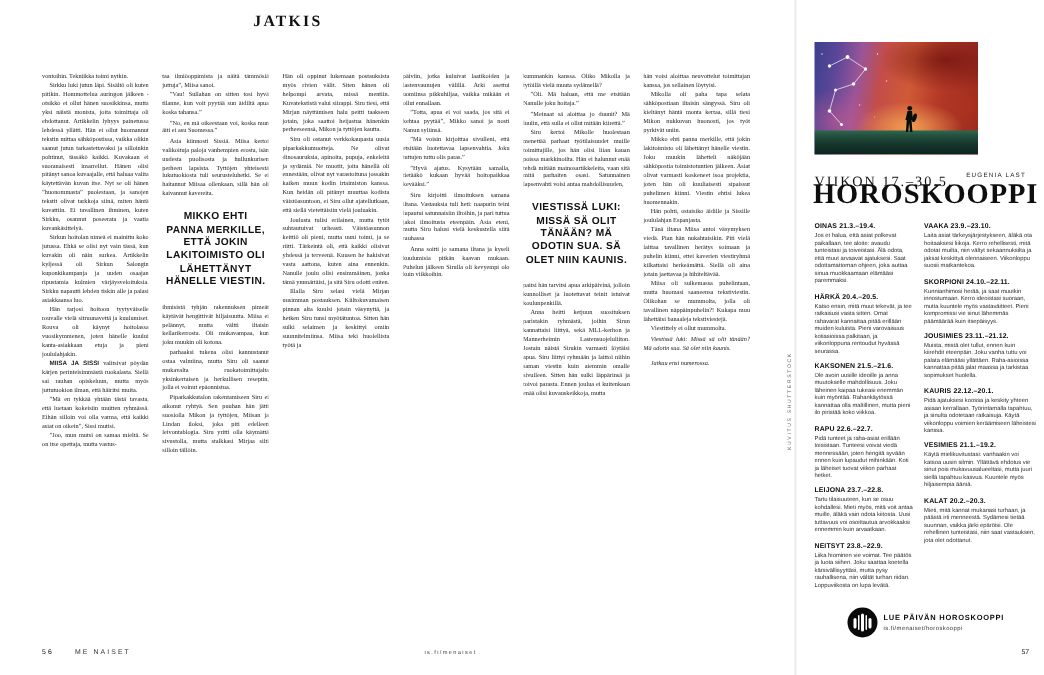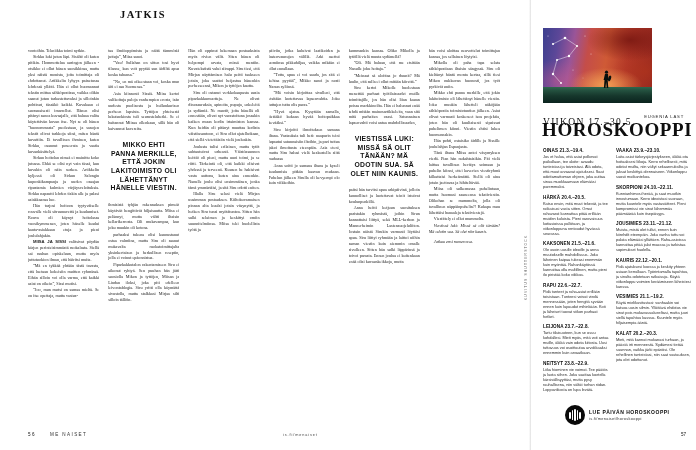--- a/index.html
+++ b/index.html
@@ -1,20 +1,20 @@
 <!DOCTYPE html>
 <html><head>
 <meta charset="utf-8">
 <style>
   html,body{margin:0;padding:0;background:#f2f2f2;}
   .spread{position:relative;width:696px;height:450px;background:#fff;overflow:hidden;
           font-family:"Liberation Serif", serif;color:#1c1c1c;}
   
   .page-left{position:absolute;left:0;top:0;width:531px;height:450px;background:#fff;}
-  .jatkis{position:absolute;left:120px;top:9px;width:95px;margin:0;text-align:left;
+  .jatkis{position:absolute;left:120px;top:9px;width:95px;margin:0;text-align:right;
           font-size:10.5px;font-weight:bold;letter-spacing:1.5px;color:#111;}
   .cols{position:absolute;left:28px;top:48px;width:472px;height:384px;display:flex;gap:9px;overflow:hidden;}
   .col{flex:1 1 0;overflow:hidden;font-size:4.2px;line-height:5.9px;text-align:justify;
        hyphens:none;color:#222;}
   .col p{margin:0 0 0.5px 0;text-indent:5px;}
   .col p.noind{text-indent:0;}
   .runin{font-family:"Liberation Sans", sans-serif;font-weight:bold;font-size:4.2px;}
   .pullquote{font-family:"Liberation Sans", sans-serif;font-weight:bold;font-size:6.8px;
              line-height:8.6px;text-align:center;letter-spacing:.25px;margin:9px 1px;color:#111;
              text-indent:0;}

